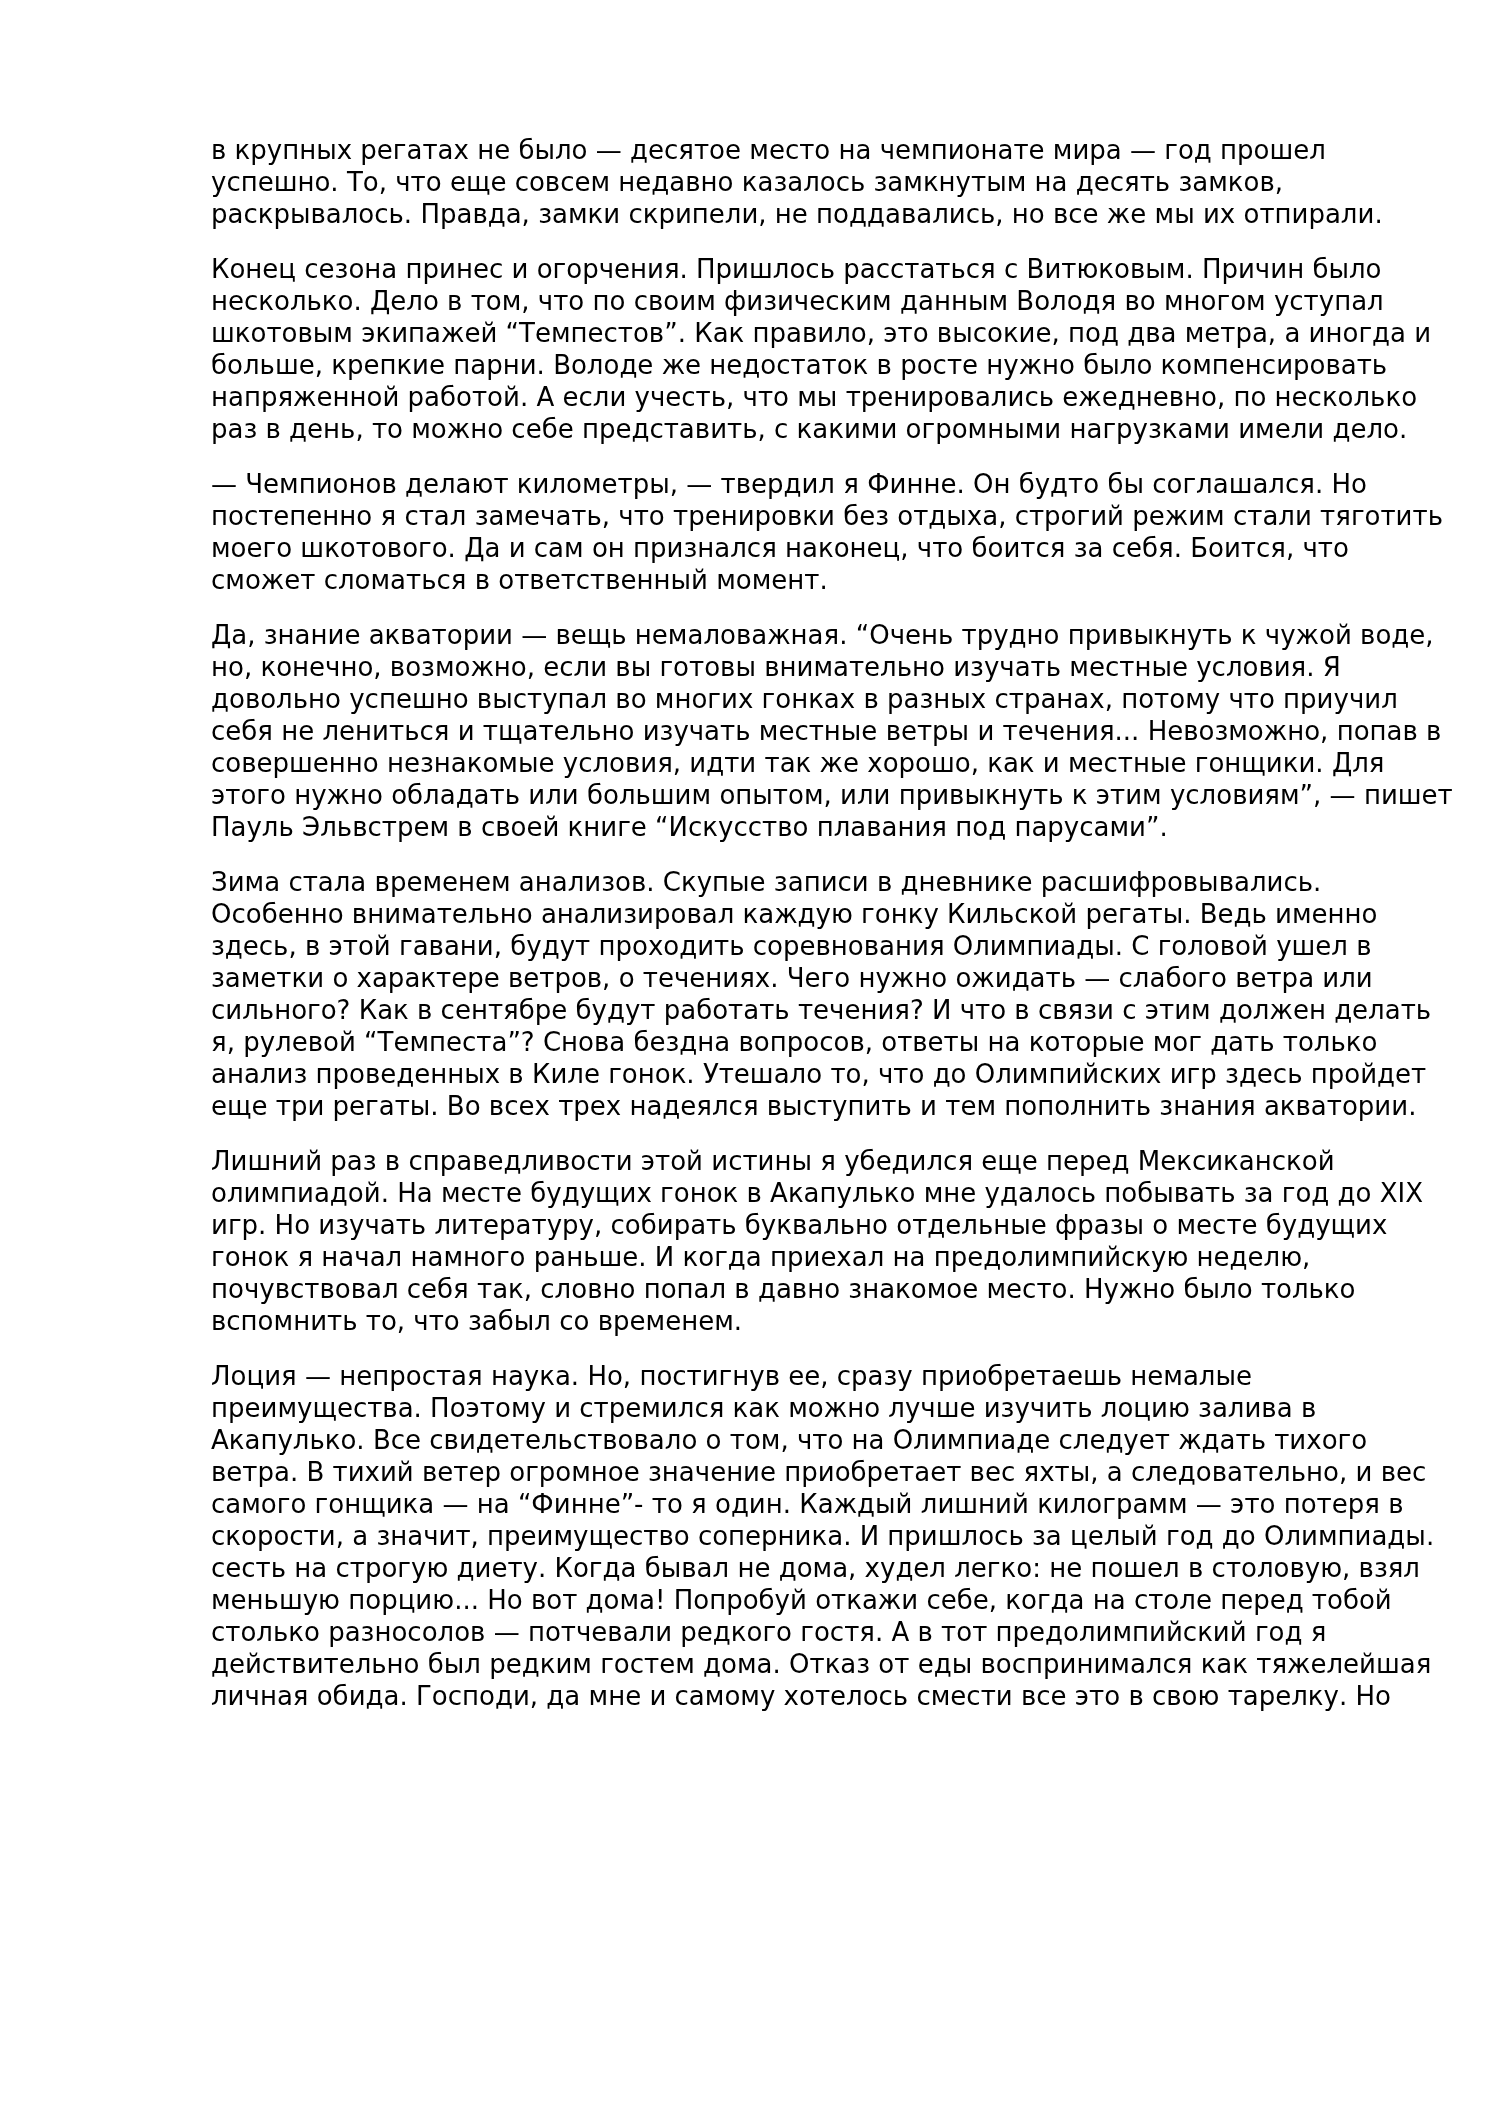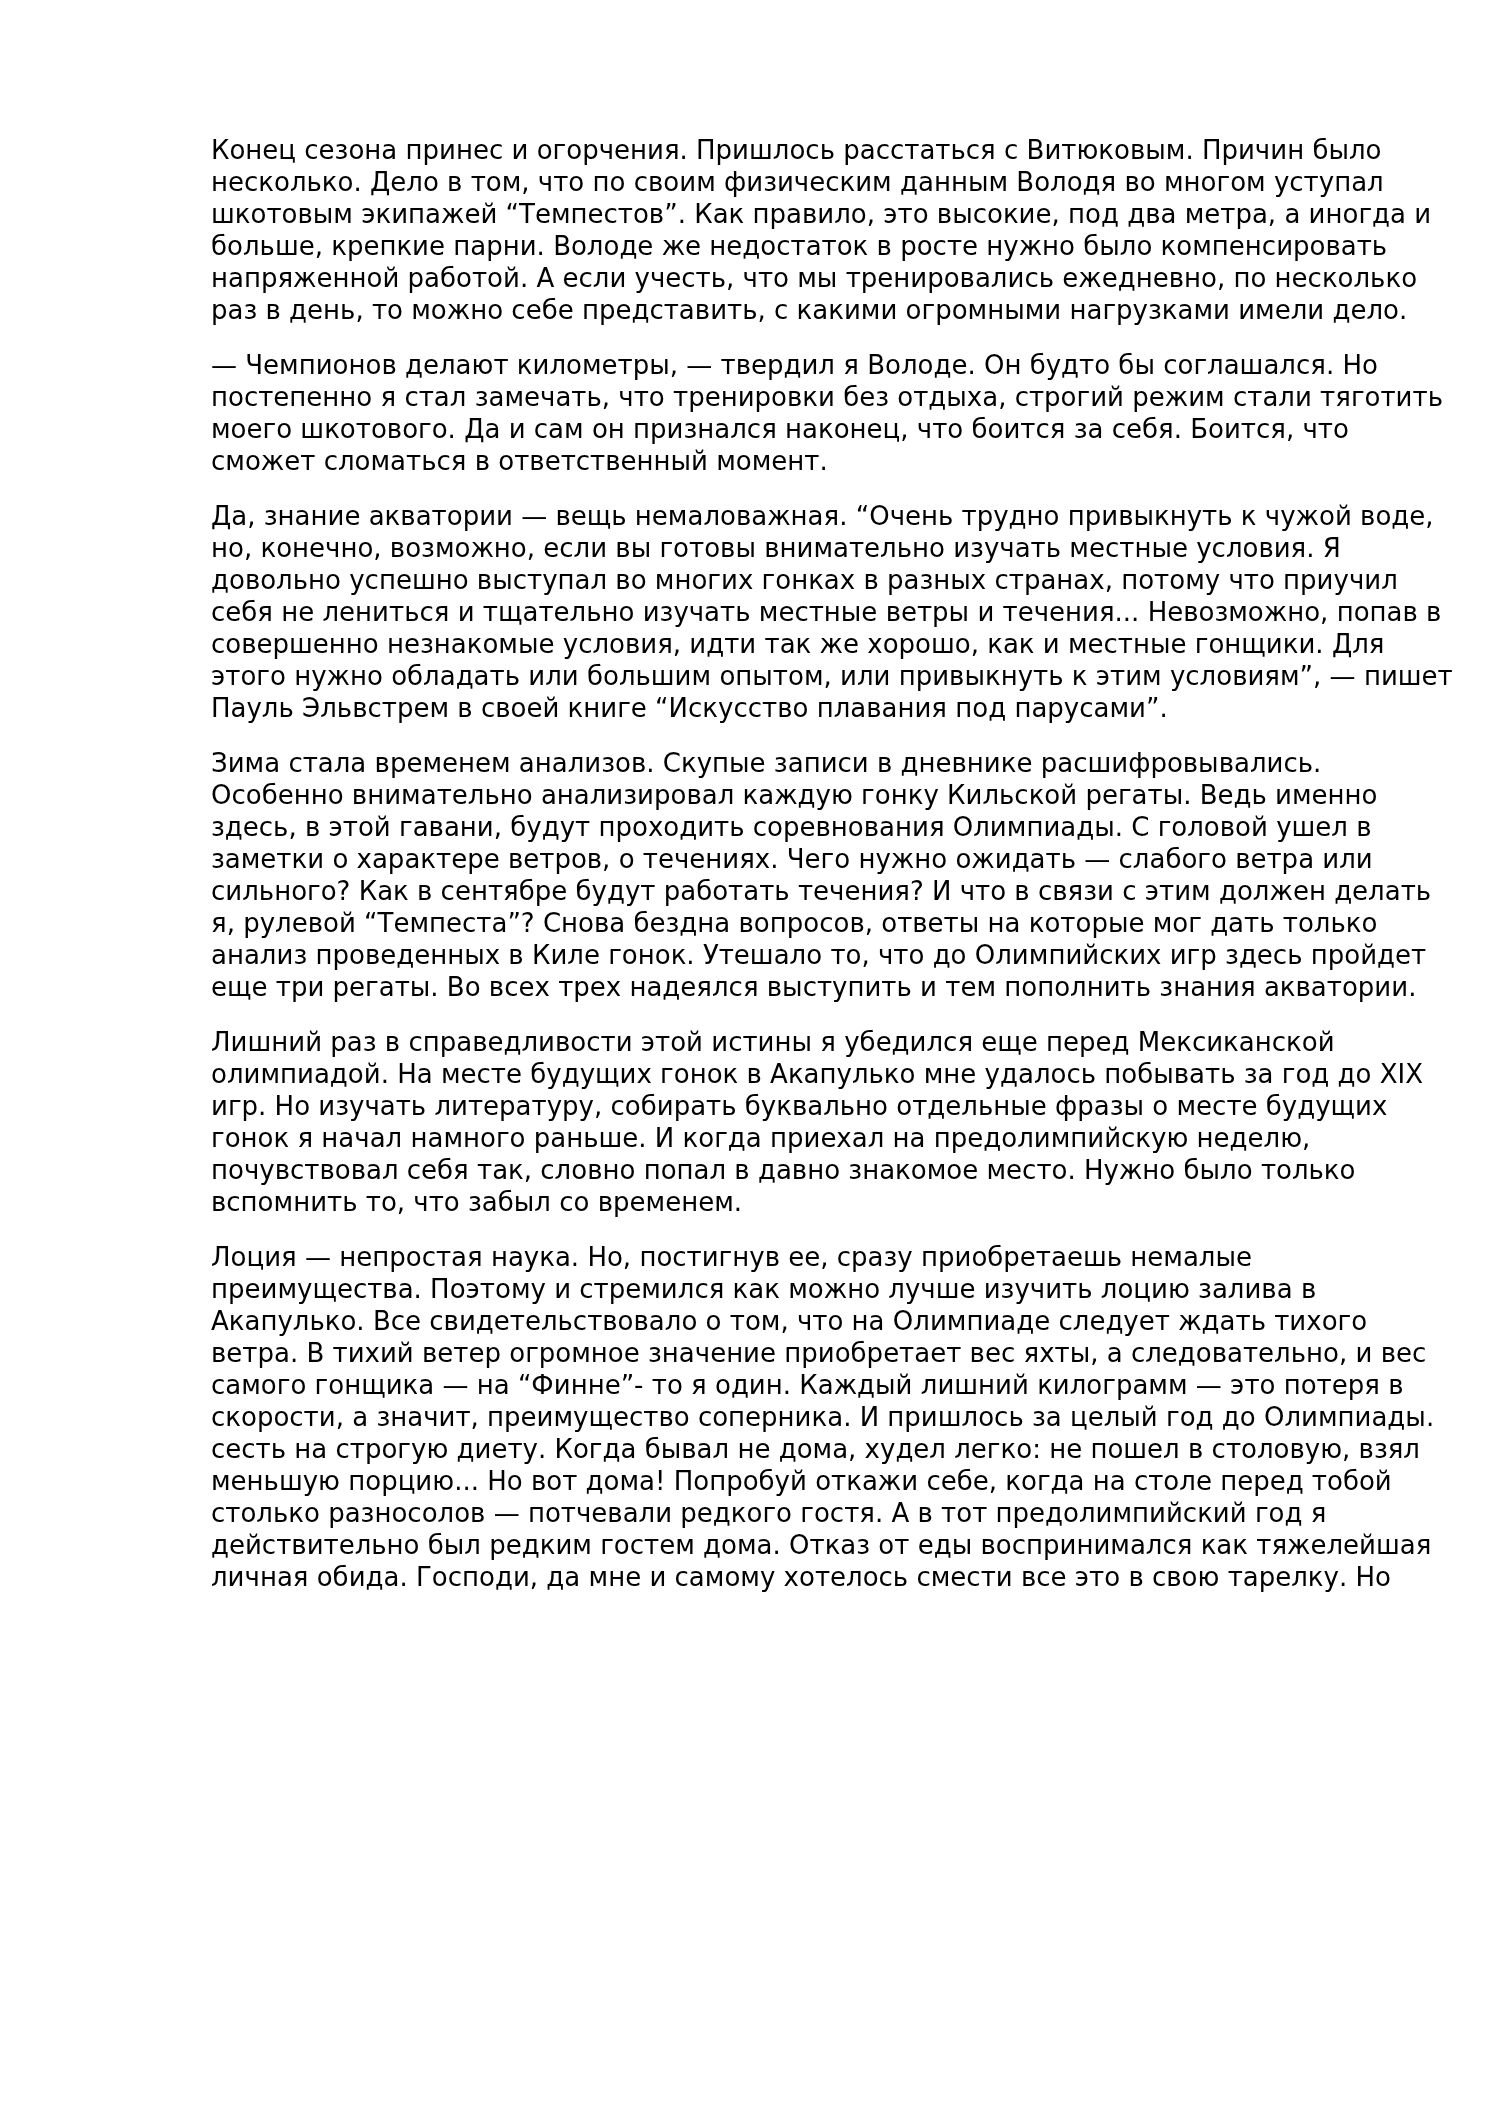--- a/index.html
+++ b/index.html
@@ -24,27 +24,30 @@
   }
   .page p {
     margin: 0 0 23px 0;
     white-space: pre-line; 
   }
 </style>
 </head>
 <body style="background: rgb(255, 255, 255);">
 
 <main class="page" style="color: rgb(0, 0, 0);">
+  <p>в крупных регатах не было — десятое место на чемпионате мира — год прошел
+успешно. То, что еще совсем недавно казалось замкнутым на десять замков,
+раскрывалось. Правда, замки скрипели, не поддавались, но все же мы их отпирали.</p>
   <p>Конец сезона принес и огорчения. Пришлось расстаться с Витюковым. Причин было
 несколько. Дело в том, что по своим физическим данным Володя во многом уступал
 шкотовым экипажей “Темпестов”. Как правило, это высокие, под два метра, а иногда и
 больше, крепкие парни. Володе же недостаток в росте нужно было компенсировать
 напряженной работой. А если учесть, что мы тренировались ежедневно, по несколько
 раз в день, то можно себе представить, с какими огромными нагрузками имели дело.</p>
-  <p>— Чемпионов делают километры, — твердил я Володе. Он будто бы соглашался. Но
+  <p>— Чемпионов делают километры, — твердил я Финне. Он будто бы соглашался. Но
 постепенно я стал замечать, что тренировки без отдыха, строгий режим стали тяготить
 моего шкотового. Да и сам он признался наконец, что боится за себя. Боится, что
 сможет сломаться в ответственный момент.</p>
   <p>Да, знание акватории — вещь немаловажная. “Очень трудно привыкнуть к чужой воде,
 но, конечно, возможно, если вы готовы внимательно изучать местные условия. Я
 довольно успешно выступал во многих гонках в разных странах, потому что приучил
 себя не лениться и тщательно изучать местные ветры и течения... Невозможно, попав в
 совершенно незнакомые условия, идти так же хорошо, как и местные гонщики. Для
 этого нужно обладать или большим опытом, или привыкнуть к этим условиям”, — пишет
 Пауль Эльвстрем в своей книге “Искусство плавания под парусами”.</p>

